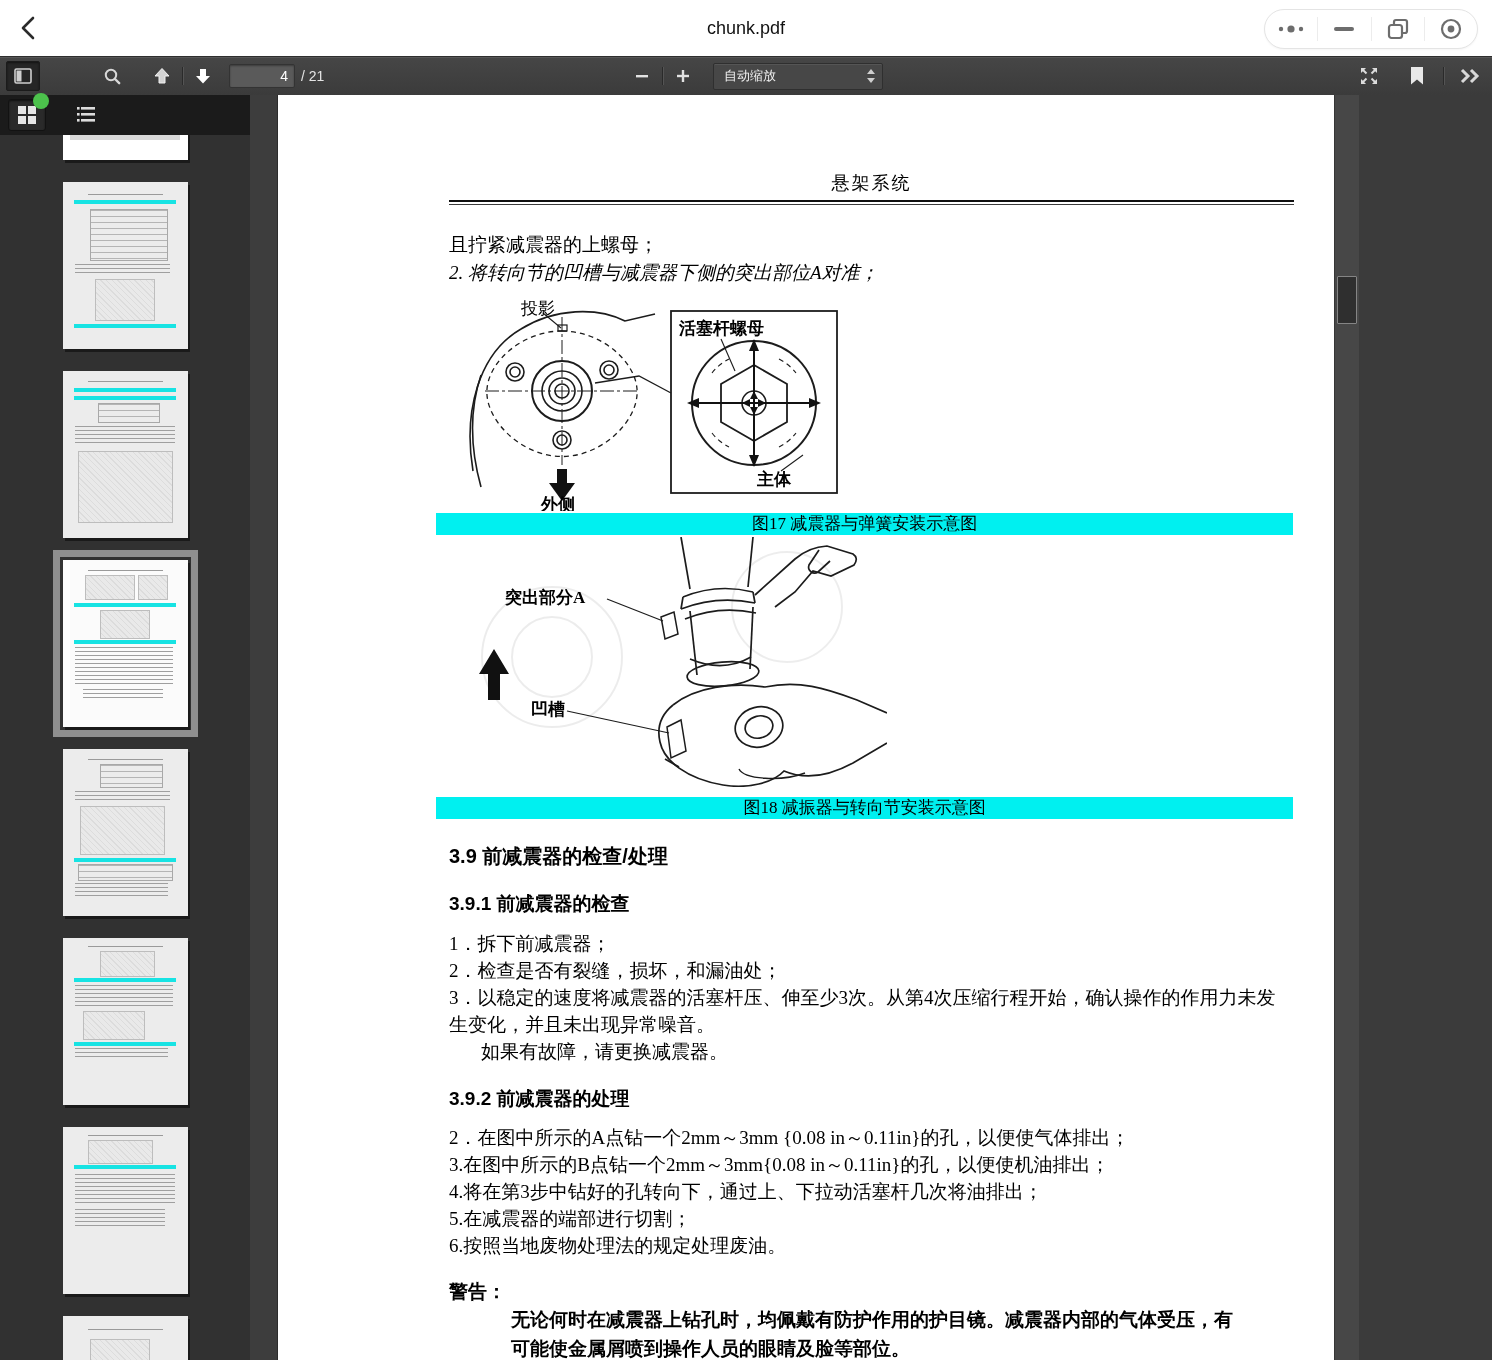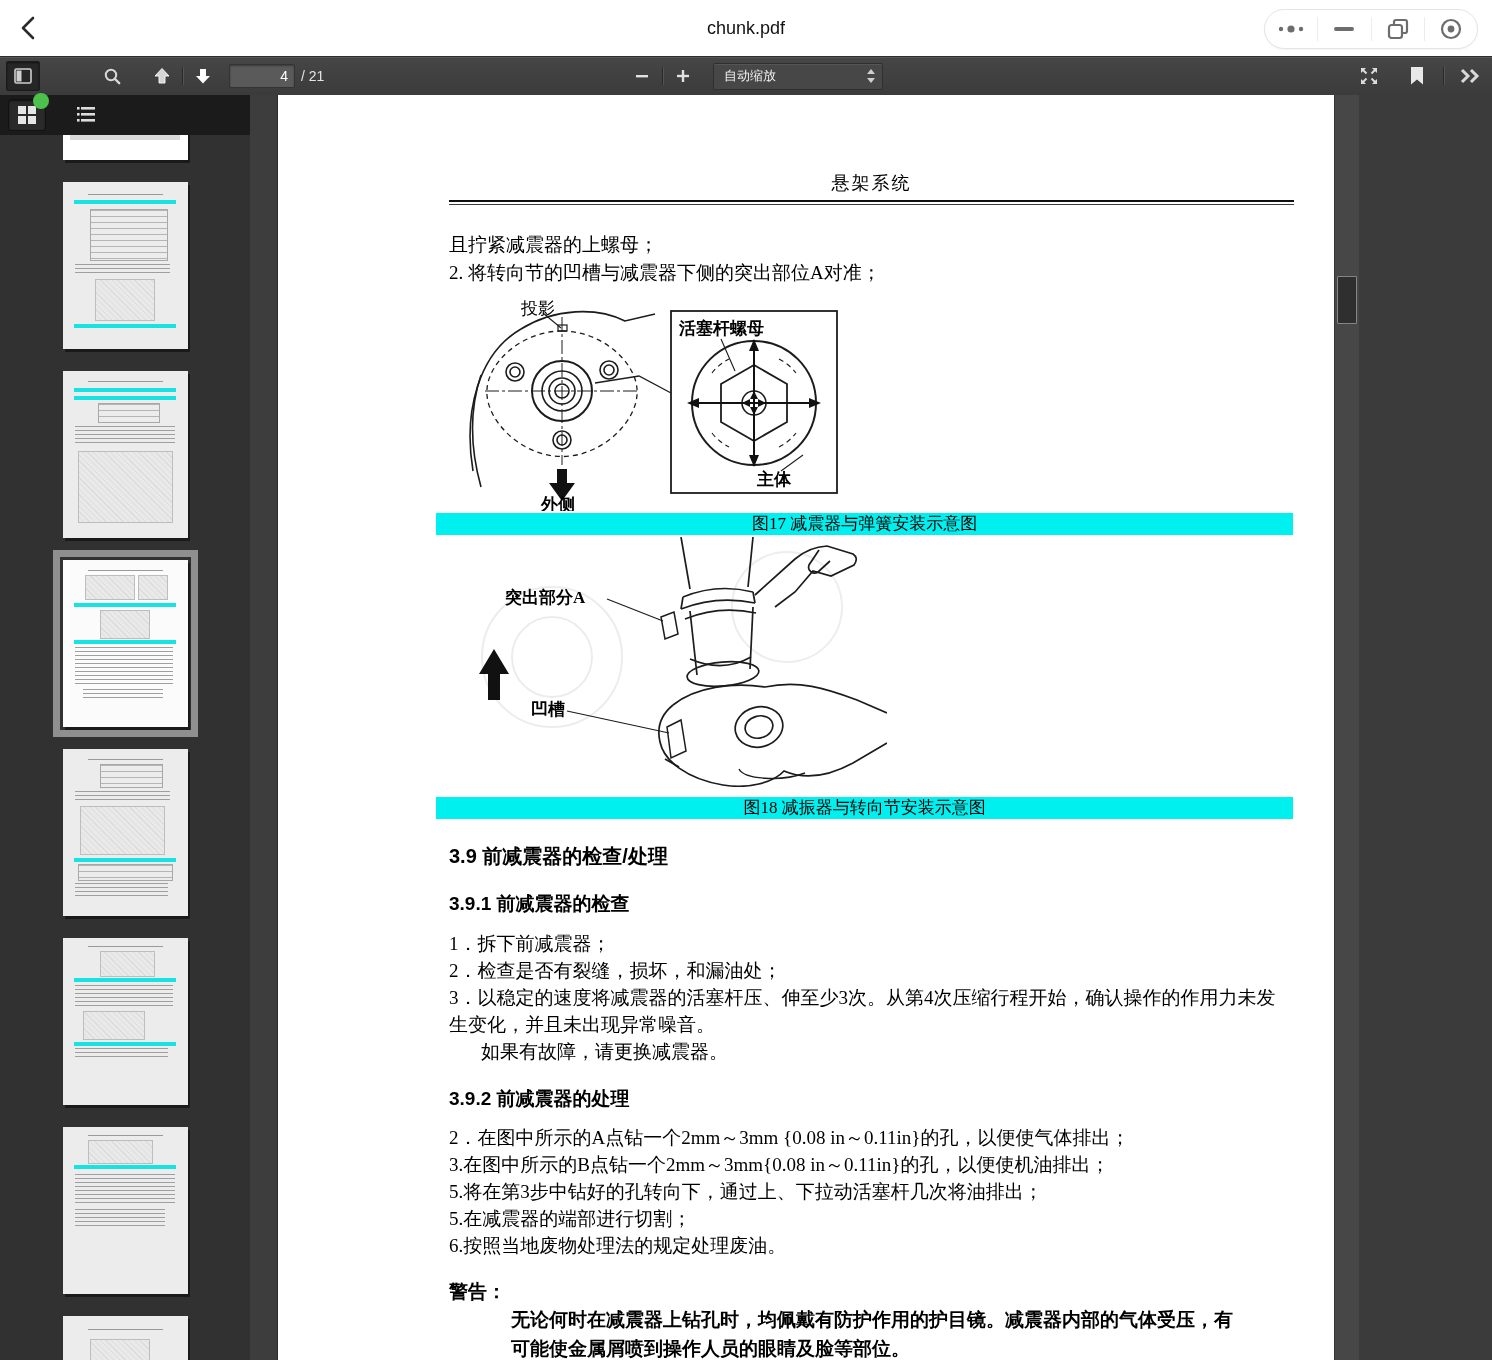--- a/index.html
+++ b/index.html
@@ -64,21 +64,21 @@
   .vscroll{width:24px;background:#474747;border-left:1px solid #363636;position:relative;flex:none;}
   .vscroll .vthumb{position:absolute;left:2px;right:2px;top:181px;height:46px;background:#2f2f2f;
     border:1px solid #858585;border-radius:1px;cursor:pointer;}
   
   .doc{position:absolute;left:171px;top:0;width:845px;
     font-family:"Liberation Serif","DejaVu Serif",serif;color:#000;}
   .doc-header{margin-top:76px;text-align:center;font-size:18px;letter-spacing:2px;}
   .doc-rule{margin-top:5px;height:2px;border-top:2px solid #101010;border-bottom:1px solid #3c3c3c;}
   .p{font-size:19px;line-height:27px;}
   .p1{margin-top:26px;}
-  .p2{margin-top:1px;}
+  .p2{margin-top:1px;font-style:italic;}
   .fig{position:relative;}
   .fig17{margin-top:13px;margin-left:10px;width:400px;height:212px;}
   .caption{margin-left:-13px;width:857px;height:22px;line-height:22px;background:#00f0f0;
     text-align:center;font-size:17px;}
   .cap1{margin-top:2px;}
   .p3{margin-top:2px;}
   .fig18{margin-top:2px;margin-left:8px;width:430px;height:250px;}
   .cap2{margin-top:10px;}
   .h1{font-size:20px;font-weight:bold;margin-top:24px;font-family:"Liberation Sans","DejaVu Sans",sans-serif;}
   .h2{font-size:19px;font-weight:bold;margin-top:21px;font-family:"Liberation Sans","DejaVu Sans",sans-serif;}
@@ -445,21 +445,21 @@
         <div class="li">2．检查是否有裂缝，损坏，和漏油处；</div>
         <div class="li">3．以稳定的速度将减震器的活塞杆压、伸至少3次。从第4次压缩行程开始，确认操作的作用力未发生变化，并且未出现异常噪音。</div>
         <div class="note">如果有故障，请更换减震器。</div>
       </div>
 
       <div class="h2">3.9.2 前减震器的处理</div>
 
       <div class="list2">
         <div class="li">2．在图中所示的A点钻一个2mm～3mm {0.08 in～0.11in}的孔，以便使气体排出；</div>
         <div class="li">3.在图中所示的B点钻一个2mm～3mm{0.08 in～0.11in}的孔，以便使机油排出；</div>
-        <div class="li">5.将在第3步中钻好的孔转向下，通过上、下拉动活塞杆几次将油排出；</div>
+        <div class="li">4.将在第3步中钻好的孔转向下，通过上、下拉动活塞杆几次将油排出；</div>
         <div class="li">5.在减震器的端部进行切割；</div>
         <div class="li">6.按照当地废物处理法的规定处理废油。</div>
       </div>
 
       <div class="warn-title">警告：</div>
       <div class="warn-body">
         <span style="display:block;">无论何时在减震器上钻孔时，均佩戴有防护作用的护目镜。减震器内部的气体受压，有</span>
         <span style="display:block;">可能使金属屑喷到操作人员的眼睛及脸等部位。</span>
       </div>
 

